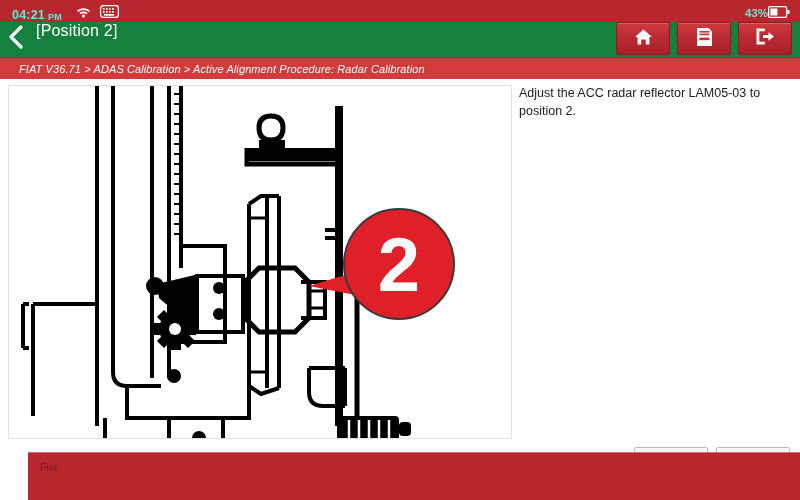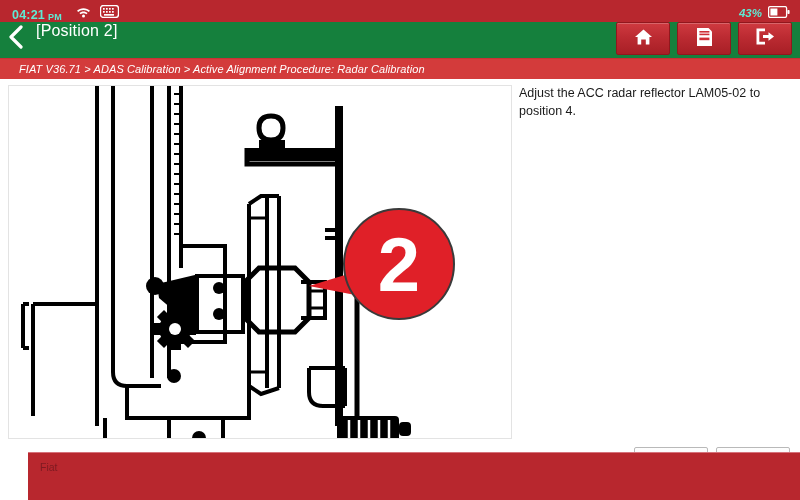--- a/index.html
+++ b/index.html
@@ -39,22 +39,20 @@
   .status-icons-left {
     display: flex;
     align-items: center;
     gap: 9px;
     margin-left: 14px;
   }
   .status-right {
     margin-left: auto;
     display: flex;
     align-items: center;
-    gap: 6px;
-    font-style: italic;
   }
   .status-batt-text {
     font-size: 11.5px;
     font-weight: bold;
   }
 
   
   .titlebar {
     height: 36px;
     background: #15803d;
@@ -394,21 +392,21 @@
       </g>
 
       <g>
         <path d="M300 200 L372 178 L372 214 Z" fill="#e02028"></path>
         <circle cx="390" cy="178" r="55" fill="#e02028" stroke="#3a3a3a" stroke-width="2"></circle>
         <text x="390" y="178" font-family="Liberation Sans, sans-serif" font-size="76" font-weight="bold" fill="#ffffff" text-anchor="middle" dominant-baseline="central">2</text>
       </g>
     </svg>
   </div>
 
-  <div class="instruction">Adjust the ACC radar reflector LAM05-02 to position 4.</div>
+  <div class="instruction">Adjust the ACC radar reflector LAM05-03 to position 2.</div>
 
   <div class="footer-buttons">
     <button class="btn">Back</button>
     <button class="btn">Next Step</button>
   </div>
 </div>
 
 <div class="vehicle-footer">
   <div class="veh-make">Fiat</div>
 </div>

